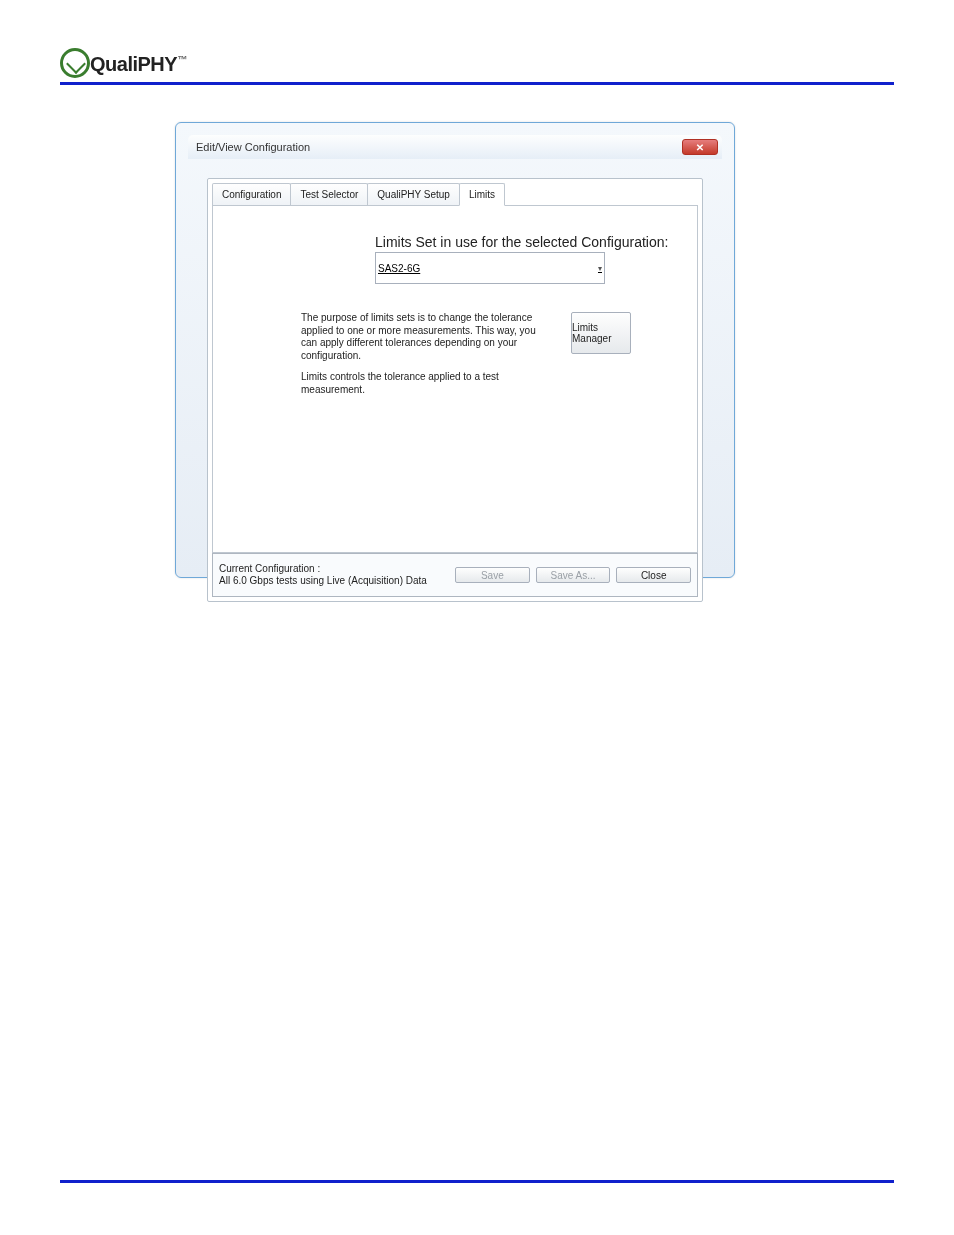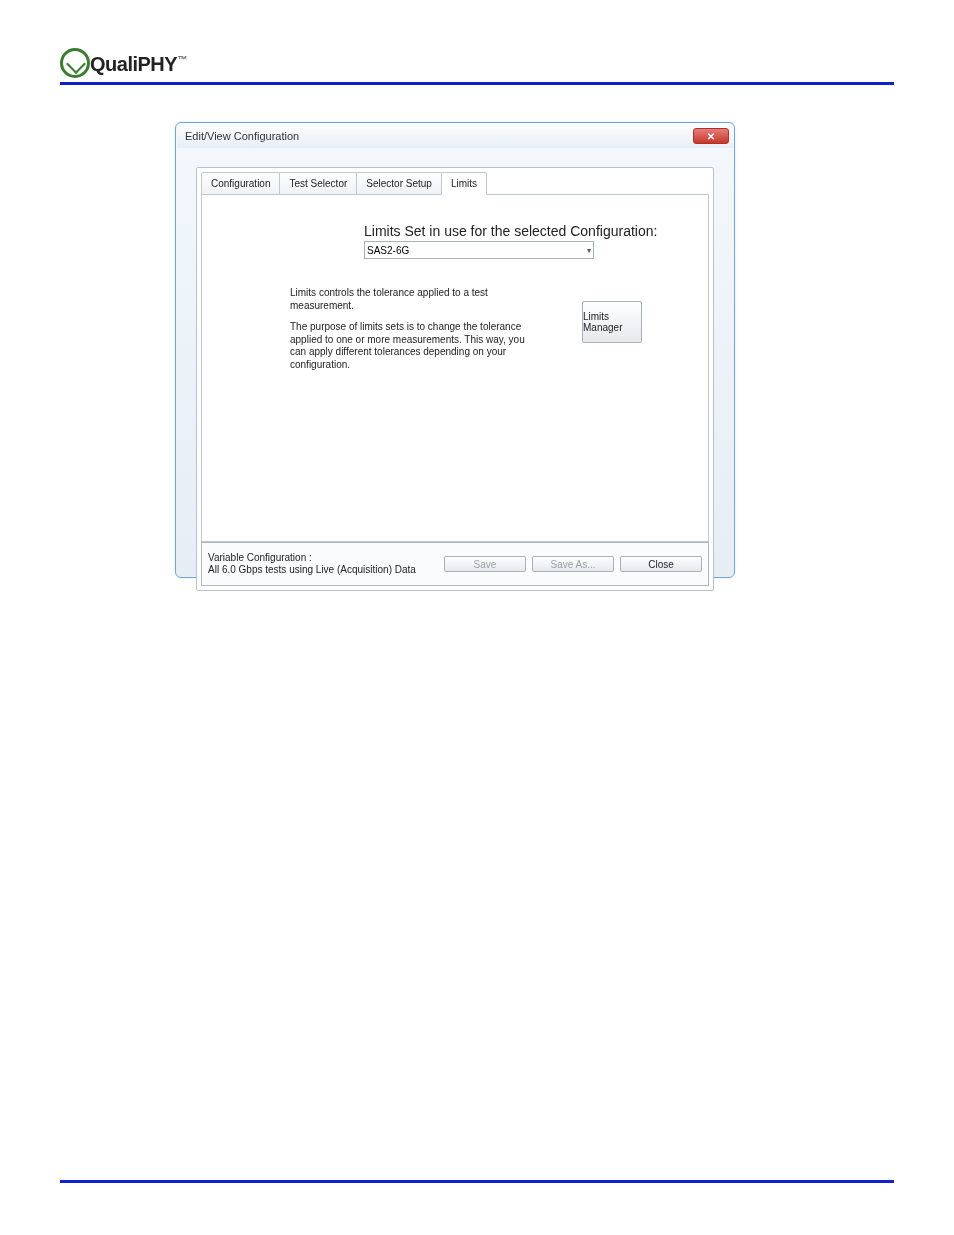--- a/index.html
+++ b/index.html
@@ -53,21 +53,21 @@
     .dialog-wrap {
       position: absolute;
       top: 122px;
       left: 175px;
       width: 560px;
       height: 456px;
       background: linear-gradient(#f4f8fc, #e6edf5);
       border: 1px solid #6fa8d8;
       border-radius: 6px;
       box-shadow: 0 0 2px rgba(0,0,0,.15);
-      padding: 1px;
+      padding: 12px;
     }
     .titlebar {
       height: 24px;
       background: linear-gradient(#fdfefe, #e6eef7);
       border-radius: 5px 5px 0 0;
       display: flex;
       align-items: center;
       padding: 0 4px 0 8px;
       font-size: 11px;
       color: #333;
@@ -129,28 +129,29 @@
     }
 
     .label-row {
       font-size: 14px;
       color: #222;
       margin-left: 162px;
     }
     .dropdown {
       margin: 2px 0 0 162px;
       width: 230px;
-      height: 18px;
+      height: 32px;
       border: 1px solid #a8b0bc;
       background: #fff;
       font-size: 10px;
       padding: 1px 2px;
       display: flex;
       align-items: center;
       justify-content: space-between;
+      text-decoration: underline;
     }
     .dd-arrow {
       font-size: 8px;
       color: #555;
     }
 
     .desc-block {
       margin: 28px 0 0 88px;
       width: 235px;
       font-size: 10px;
@@ -228,42 +229,42 @@
     <span class="title">Edit/View Configuration</span>
     <div class="close-btn">
       <span>✕</span>
     </div>
   </div>
 
   <div class="inner">
     <div class="tabs-row">
       <div class="tab">Configuration</div>
       <div class="tab">Test Selector</div>
-      <div class="tab">Selector Setup</div>
+      <div class="tab">QualiPHY Setup</div>
       <div class="tab active">Limits</div>
     </div>
 
     <div class="tab-body">
       <div class="label-row">Limits Set in use for the selected Configuration:</div>
       <div class="dropdown">
         <span>SAS2-6G</span>
         <span class="dd-arrow">▾</span>
       </div>
 
       <div class="desc-block">
+        <p>The purpose of limits sets is to change the tolerance applied to one or more measurements. This way, you can apply different tolerances depending on your configuration.</p>
         <p>Limits controls the tolerance applied to a test measurement.</p>
-        <p>The purpose of limits sets is to change the tolerance applied to one or more measurements. This way, you can apply different tolerances depending on your configuration.</p>
       </div>
 
       <div class="limits-btn">Limits Manager</div>
     </div>
 
     <div class="footer-bar">
       <div class="cc-block">
-        <div>Variable Configuration :</div>
+        <div>Current Configuration :</div>
         <div>All 6.0 Gbps tests using Live (Acquisition) Data</div>
       </div>
       <div class="footer-spacer"></div>
       <div class="footer-btn disabled">Save</div>
       <div class="footer-btn disabled">Save As...</div>
       <div class="footer-btn">Close</div>
     </div>
   </div>
 </div>
 

